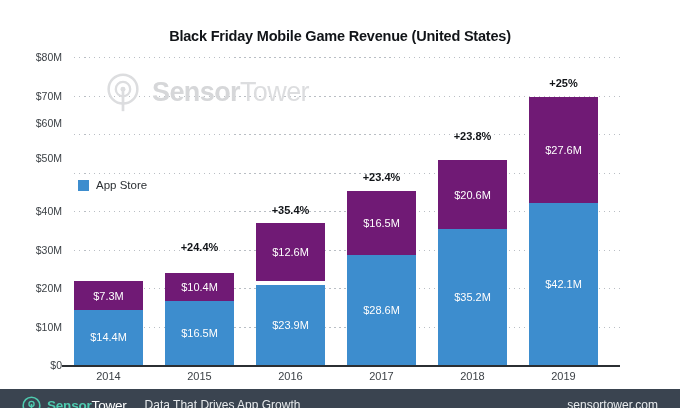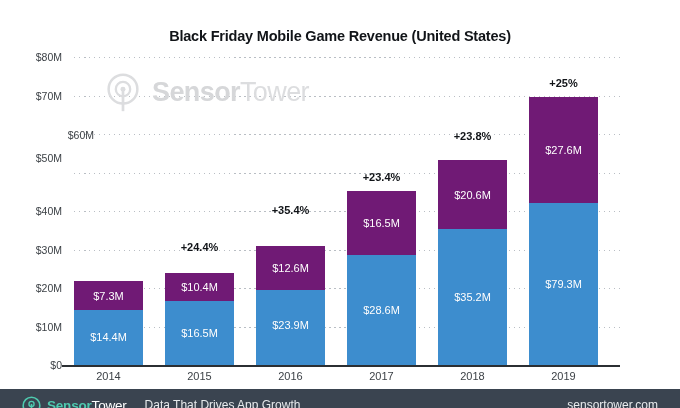--- a/index.html
+++ b/index.html
@@ -101,21 +101,21 @@
         <div class="gridline" style="top: 82.5px;"></div>
         <div class="gridline" style="top: 44px;"></div>
       </div>
     <div id="ylabels">
         <div class="ylabel" style="top: 352px;">$0</div>
         <div class="ylabel" style="top: 313.5px;">$10M</div>
         <div class="ylabel" style="top: 275px;">$20M</div>
         <div class="ylabel" style="top: 236.5px;">$30M</div>
         <div class="ylabel" style="top: 198px;">$40M</div>
         <div class="ylabel" style="top: 145px;">$50M</div>
-        <div class="ylabel" style="top: 122px; padding-left: 32px;">$60M</div>
+        <div class="ylabel" style="top: 110px;">$60M</div>
         <div class="ylabel" style="top: 82.5px;">$70M</div>
         <div class="ylabel" style="top: 44px;">$80M</div>
       </div>
     <div class="axis-line"></div>
 
     <div class="watermark">
       <svg width="46" height="46" viewBox="0 0 48 48">
         <circle cx="24" cy="21" r="15" fill="none" stroke="#dcdddf" stroke-width="2.6"></circle>
         <circle cx="24" cy="21" r="7.5" fill="none" stroke="#dcdddf" stroke-width="2.4"></circle>
         <circle cx="24" cy="21" r="2.6" fill="#dcdddf"></circle>
@@ -139,21 +139,21 @@
           </div>
           <div class="seg green" style="bottom: 63.525px; height: 28px;">
             <span>$10.4M</span>
           </div>
         </div>
         <div class="growth" style="left: 139.5px; top: 228.435px;">+24.4%</div>
         <div class="bar-col" style="left: 256px; height: 140.525px;">
           <div class="seg blue" style="bottom: 0px; height: 80px;">
             <span>$23.9M</span>
           </div>
-          <div class="seg green" style="bottom: 75px; height: 44px;">
+          <div class="seg green" style="bottom: 84px; height: 58px;">
             <span>$12.6M</span>
           </div>
         </div>
         <div class="growth" style="left: 230.5px; top: 191.475px;">+35.4%</div>
         <div class="bar-col" style="left: 347px; height: 173.635px;">
           <div class="seg blue" style="bottom: 0px; height: 110.11px;">
             <span>$28.6M</span>
           </div>
           <div class="seg green" style="bottom: 110.11px; height: 63.525px;">
             <span>$16.5M</span>
@@ -164,38 +164,42 @@
           <div class="seg blue" style="bottom: 0px; height: 135.52px;">
             <span>$35.2M</span>
           </div>
           <div class="seg green" style="bottom: 135.52px; height: 69px;">
             <span>$20.6M</span>
           </div>
         </div>
         <div class="growth" style="left: 412.5px; top: 117.17px;">+23.8%</div>
         <div class="bar-col" style="left: 529px; height: 268.345px;">
           <div class="seg blue" style="bottom: 0px; height: 162.085px;">
-            <span>$79.3M</span>
+            <span>$42.1M</span>
           </div>
           <div class="seg green" style="bottom: 162.085px; height: 106.26px;">
             <span>$27.6M</span>
           </div>
         </div>
         <div class="growth" style="left: 503.5px; top: 63.655px;">+25%</div>
       </div>
     <div id="xlabels">
         <div class="xlabel" style="left: 48.5px;">2014</div>
         <div class="xlabel" style="left: 139.5px;">2015</div>
         <div class="xlabel" style="left: 230.5px;">2016</div>
         <div class="xlabel" style="left: 321.5px;">2017</div>
         <div class="xlabel" style="left: 412.5px;">2018</div>
         <div class="xlabel" style="left: 503.5px;">2019</div>
       </div>
 
     <div class="legend">
+      <div class="legend-row">
+        <span class="swatch blue"></span>
+        <span class="lbl">App Store</span>
+      </div>
     </div>
   </div>
 
   <div class="footer">
     <div class="logo">
       <svg width="19" height="19" viewBox="0 0 48 48">
         <circle cx="24" cy="24" r="21" fill="none" stroke="#4ec9ae" stroke-width="4"></circle>
         <circle cx="24" cy="20" r="6.5" fill="none" stroke="#4ec9ae" stroke-width="3.4"></circle>
         <rect x="22" y="20" width="4" height="17" fill="#4ec9ae"></rect>
       </svg>

